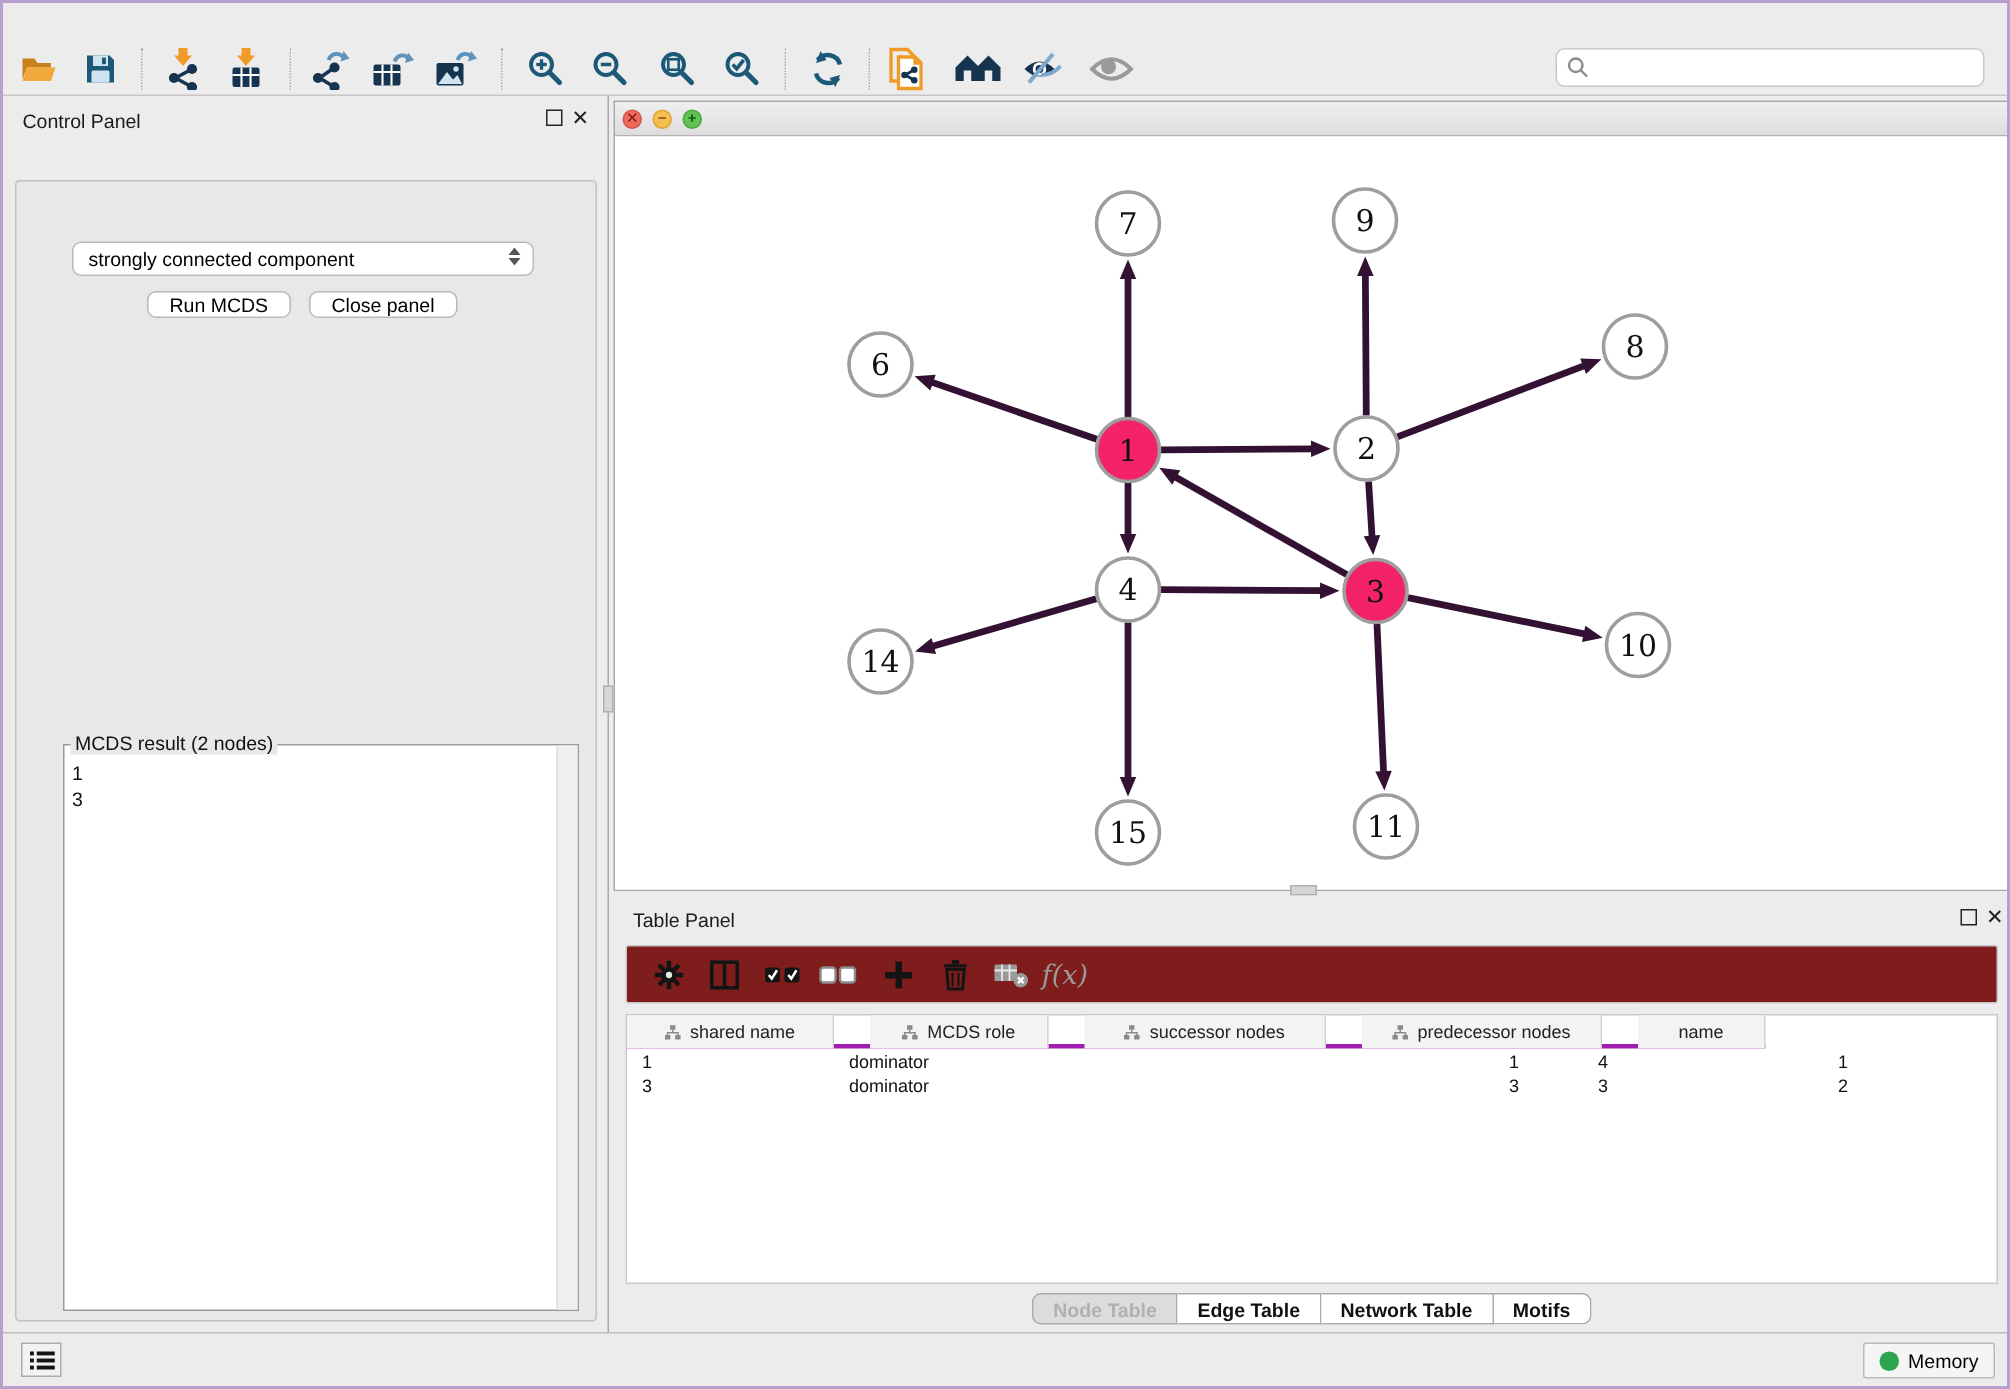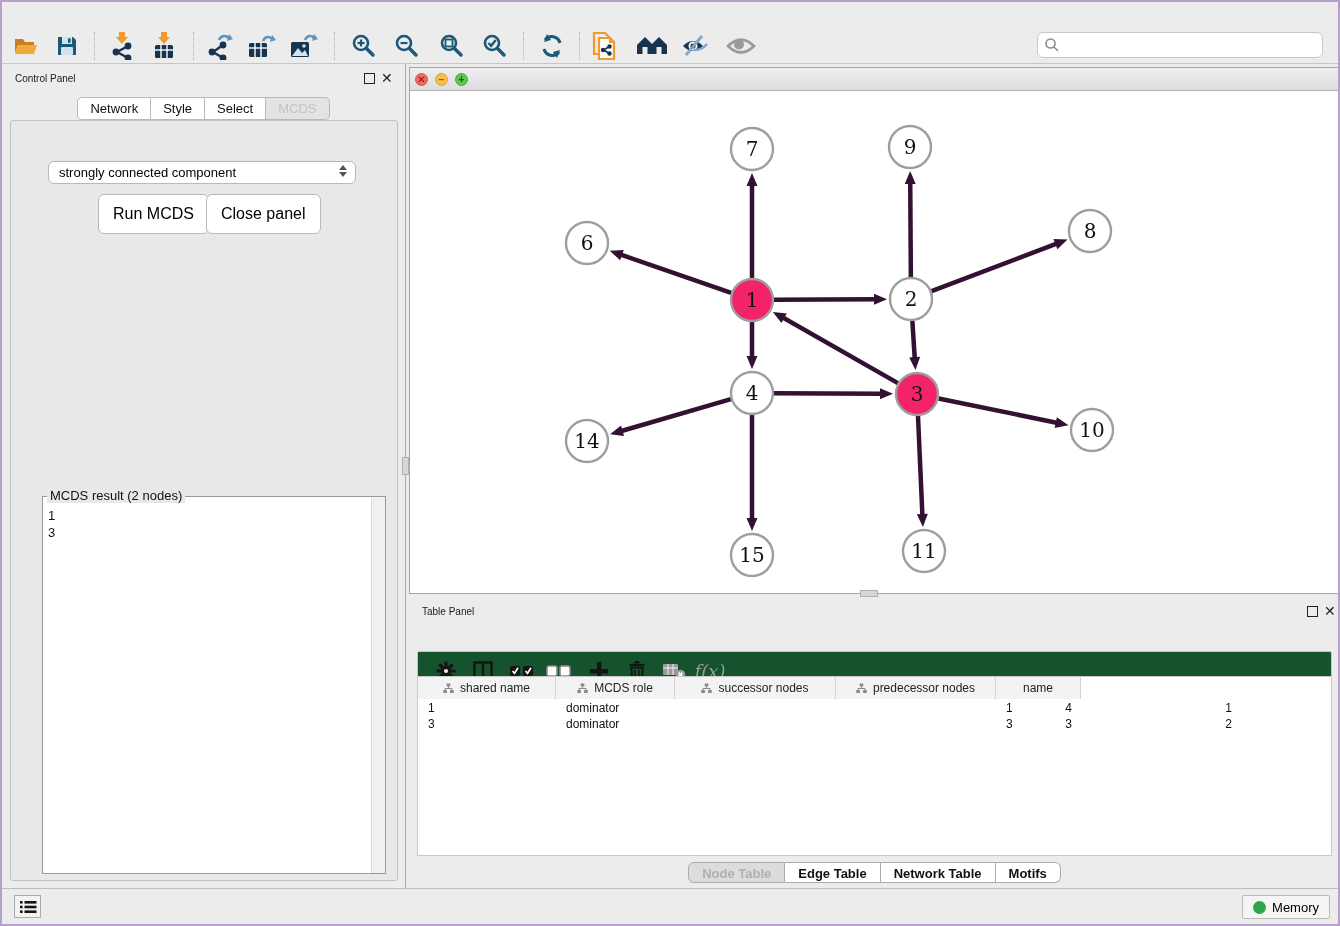--- a/index.html
+++ b/index.html
@@ -24,42 +24,42 @@
   .tsep { position:absolute; top:4px; height:28px; width:0;
     border-left:1px dotted #ADADAD; }
   #search-wrap { position:absolute; right:15px; top:4px; width:286px; height:26px;
     background:#fff; border:1px solid #C8C8C8; border-radius:6px;
     display:flex; align-items:center; padding-left:6px; }
   #search-wrap input { border:none; outline:none; flex:1; font-size:13px; background:transparent; }
   
   #control-panel { position:absolute; left:0; top:62px; width:404px; bottom:36px;
     background:#ECECEC; border-right:1px solid #A9A9A9; }
   .panel-head { position:absolute; left:0; top:0; width:100%; height:30px; }
-  .panel-title { position:absolute; left:13px; top:9px; font-size:10px; color:#1a1a1a; }
+  .panel-title { position:absolute; left:13px; top:9px; font-size:13px; color:#1a1a1a; }
   .float-ic { position:absolute; top:9px; width:11px; height:11px;
     border:1.6px solid #222; background:transparent; }
   .close-ic { position:absolute; top:7px; font-size:14px; font-weight:bold; color:#222; line-height:14px; }
   #cp-tabs { position:absolute; left:0; top:33px; width:100%; height:23px; text-align:center; }
   .tab { display:inline-block; height:23px; padding:3px 12px 0; font-size:13px;
     background:#fff; border:1px solid #B9B9B9; border-left:none; color:#111; cursor:default; }
   .tab:first-child { border-left:1px solid #B9B9B9; border-radius:5px 0 0 5px; }
   .tab.last { border-radius:0 5px 5px 0; }
   .tab.selected { background:#E3E3E3; color:#C4C4C4; }
   #cp-content { position:absolute; left:8px; right:7px; top:56px; bottom:7px;
     background:#E8E8E8; border:1px solid #C2C2C2; border-radius:3px; }
   #opt-label { position:absolute; top:24px; width:100%; text-align:center; font-size:13px; color:#111; }
   #criterion { position:absolute; left:37px; top:40px; width:308px; height:23px;
     background:#fff; border:1px solid #B9B9B9; border-radius:6px;
     font-size:13px; display:flex; align-items:center; padding-left:10px; cursor:default; }
   #criterion .spin { position:absolute; right:8px; top:3px; }
   #criterion .spin div { width:0; height:0; border-left:4px solid transparent; border-right:4px solid transparent; }
   #criterion .spin .up { border-bottom:5px solid #555; margin-bottom:2px; }
   #criterion .spin .dn { border-top:5px solid #555; }
-  .cp-btn { position:absolute; top:73px; height:40px; background:#fff;
-    border:1px solid #B9B9B9; border-radius:6px; font-size:16px; padding:0 14px; cursor:default; }
+  .cp-btn { position:absolute; top:73px; height:18px; background:#fff;
+    border:1px solid #B9B9B9; border-radius:6px; font-size:13px; padding:0 14px; cursor:default; }
   #mcds-fieldset { position:absolute; left:12px; right:11px; top:375px; bottom:6px;
     border:1px solid #9a9a9a; background:#fff;margin-left:19px; }
   #mcds-legend { position:absolute; left:4px; top:-9px; background:#E8E8E8;
     padding:0 3px; font-size:13px; color:#111; }
   #mcds-lines { position:absolute; left:0; top:4px; right:14px; bottom:0;
     font-size:13px; line-height:17px; padding:6px 0 0 5px; white-space:pre-line; color:#111; }
   #mcds-scroll { position:absolute; right:0; top:0; bottom:0; width:14px;
     background:#F0F0F0; border-left:1px solid #DCDCDC; }
   
   #net-window { position:absolute; left:407px; top:65px; width:931px; height:527px;
@@ -71,28 +71,28 @@
   #net-title { position:absolute; width:100%; text-align:center; top:4px; font-size:13px; color:#111;margin-top:32px; }
   #net-canvas { position:absolute; left:0; top:23px; right:0; bottom:0; background:#fff; }
   .grip-v { position:absolute; left:400px; top:455px; width:7px; height:18px;
     background:#D6D6D6; border:1px solid #B0B0B0; }
   .grip-h { position:absolute; left:858px; top:588px; width:18px; height:7px;
     background:#D6D6D6; border:1px solid #B0B0B0; }
   
   #table-panel { position:absolute; left:407px; top:595px; width:931px; bottom:36px;
     background:#ECECEC; }
   #tp-toolbar { position:absolute; left:8px; right:8px; top:33px; height:39px;
-    background:#14532d; border:1px solid #C6C6C6; border-radius:2px;margin-top:21px; }
+    background:#7f1d1d; border:1px solid #C6C6C6; border-radius:2px; }
   .tp-btn { position:absolute; top:4px; width:32px; height:30px; display:flex;
     align-items:center; justify-content:center; background:none; border:none; cursor:default; }
   #fx-label { font-family:"DejaVu Serif",serif; font-style:italic; font-size:18px; color:#9a9a9a; }
   #tp-table { position:absolute; left:8px; right:8px; top:79px; bottom:32px;
     background:#fff; border:1px solid #C9C9C9; }
   #tp-header { position:absolute; left:0; top:0; height:22px; display:flex;
-    border-bottom:3px solid #a21caf; }
+    border-bottom:3px solid #a21caf;gap:24px; }
   .th { height:22px; background:#F3F3F3; border-right:1px solid #D4D4D4;
     display:flex; align-items:center; justify-content:center; gap:6px;
     font-size:12px; color:#222; cursor:default; }
   .tbody-row { position:absolute; left:0; height:16px; font-size:12px; color:#111; }
   .td { position:absolute; top:1px; }
   #tp-tabs { position:absolute; bottom:5px; width:100%; text-align:center; }
   .tp-tab { display:inline-block; height:21px; padding:3px 13px 0; font-size:13px; font-weight:bold;
     background:#fff; border:1px solid #ABABAB; border-left:none; color:#111; cursor:default; }
   .tp-tab:first-child { border-left:1px solid #ABABAB; border-radius:6px 0 0 6px; }
   .tp-tab.last { border-radius:0 6px 6px 0; }
@@ -274,21 +274,20 @@
       <input placeholder="" style="">
     </div>
   </div>
 
   <div id="control-panel">
     <div class="panel-head">
       <span class="panel-title">Control Panel</span>
       <span class="float-ic" style="left:362px"></span>
       <span class="close-ic" style="left:379px">✕</span>
     </div>
-    <div id="cp-tabs"><span class="tab">Network</span><span class="tab">Style</span><span class="tab">Select</span><span class="tab selected last">MCDS</span></div>
     <div id="cp-content">
       <div id="criterion">
         <span>strongly connected component</span>
         <span class="spin">
             <div class="up"></div>
             <div class="dn"></div>
           </span>
       </div>
       <button class="cp-btn" style="left:87px">Run MCDS</button>
       <button class="cp-btn" style="left:195px">Close panel</button>

